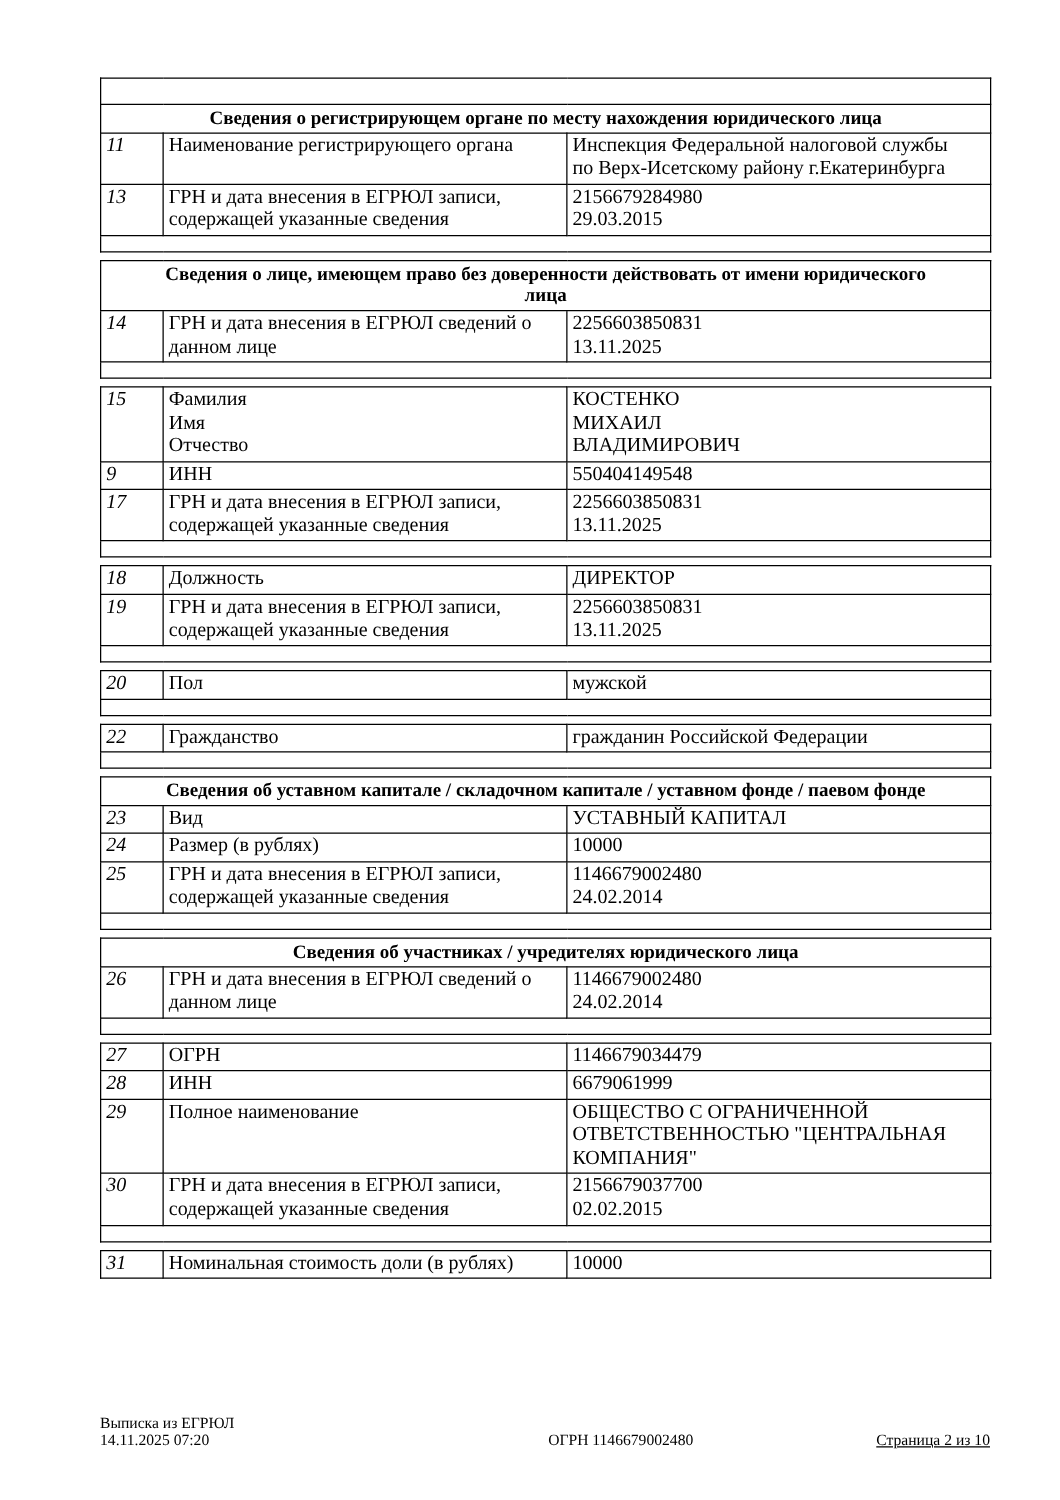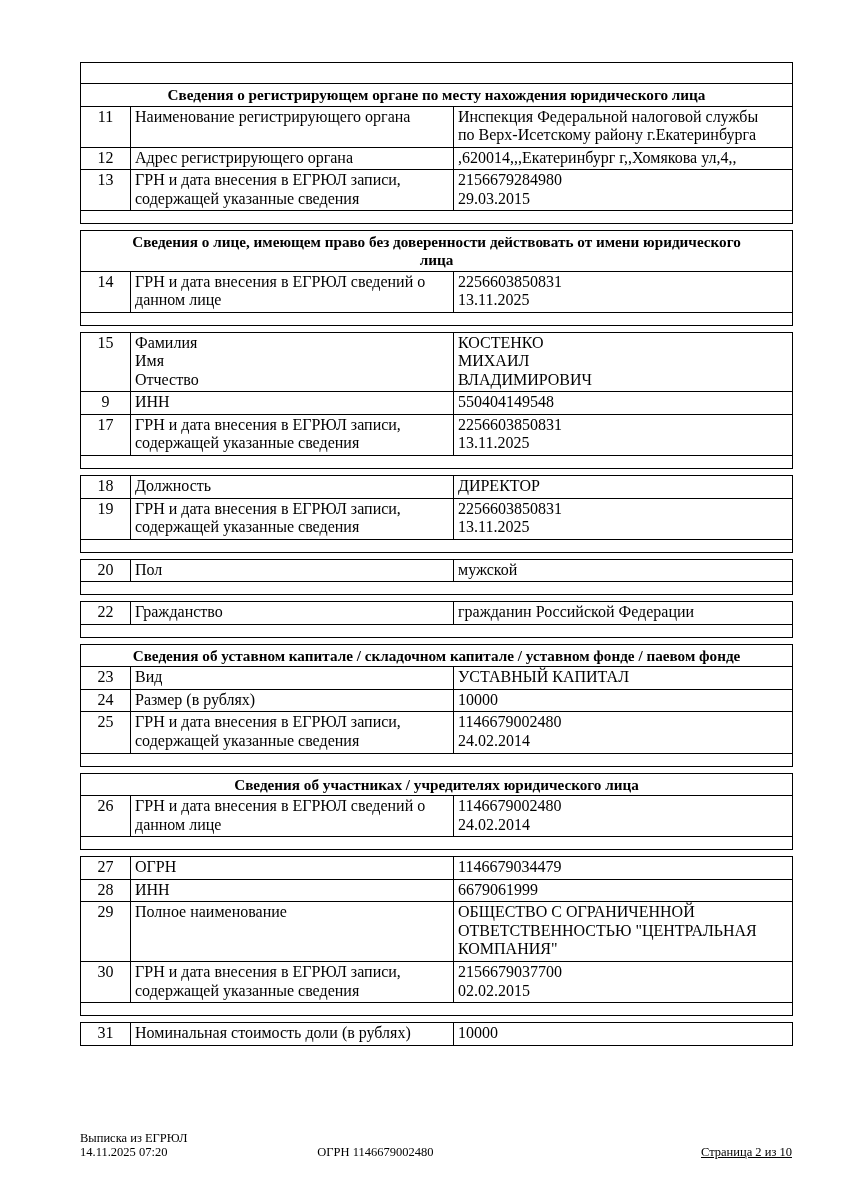--- a/index.html
+++ b/index.html
@@ -14,32 +14,32 @@
     border:1px solid #000;
     font-size:16px;line-height:1.16;
     padding:1px 4px 2px 4px;
     vertical-align:top;
     white-space:pre-line;
     overflow:hidden;
   }
   col.c-num{width:50px;}
   col.c-lbl{width:323px;}
   col.c-val{width:339px;}
-  td.num{text-align:center;padding-left:0;padding-right:0;}
+  td.num{padding-left:0;padding-right:0;font-style:italic;}
   tr.hdr td{font-weight:bold;text-align:center;font-size:15.2px;padding-top:2px;padding-bottom:2px;}
   tr.lead td{height:20px;padding:0;}
   tr.tail td{height:12px;padding:0;}
   .tgap{height:6px;}
   .footer{
     position:absolute;left:80px;top:1131px;width:712px;
     display:flex;align-items:flex-end;
     font-size:12.5px;line-height:1.15;
   }
   .footer .fcol{flex:1;}
-  .footer .fcenter{text-align:left;}
+  .footer .fcenter{text-align:right;}
   .footer .fright{text-align:right;text-decoration:underline;}
 </style>
 </head>
 <body>
 
 <div class="doc">
 
   <table class="block">
     <colgroup>
         <col class="c-num">
@@ -51,25 +51,20 @@
           <td colspan="3"></td>
         </tr>
     <tr class="hdr">
       <td colspan="3">Сведения о регистрирующем органе по месту нахождения юридического лица</td>
     </tr>
     <tr>
       <td class="num">11</td>
       <td class="lbl">Наименование регистрирующего органа</td>
       <td class="val">Инспекция Федеральной налоговой службы
 по Верх-Исетскому району г.Екатеринбурга</td>
-    </tr>
-    <tr>
-      <td class="num">12</td>
-      <td class="lbl">Адрес регистрирующего органа</td>
-      <td class="val">,620014,,,Екатеринбург г,,Хомякова ул,4,,</td>
     </tr>
     <tr>
       <td class="num">13</td>
       <td class="lbl">ГРН и дата внесения в ЕГРЮЛ записи,
 содержащей указанные сведения</td>
       <td class="val">2156679284980
 29.03.2015</td>
     </tr>
     <tr class="tail">
           <td colspan="3"></td>

